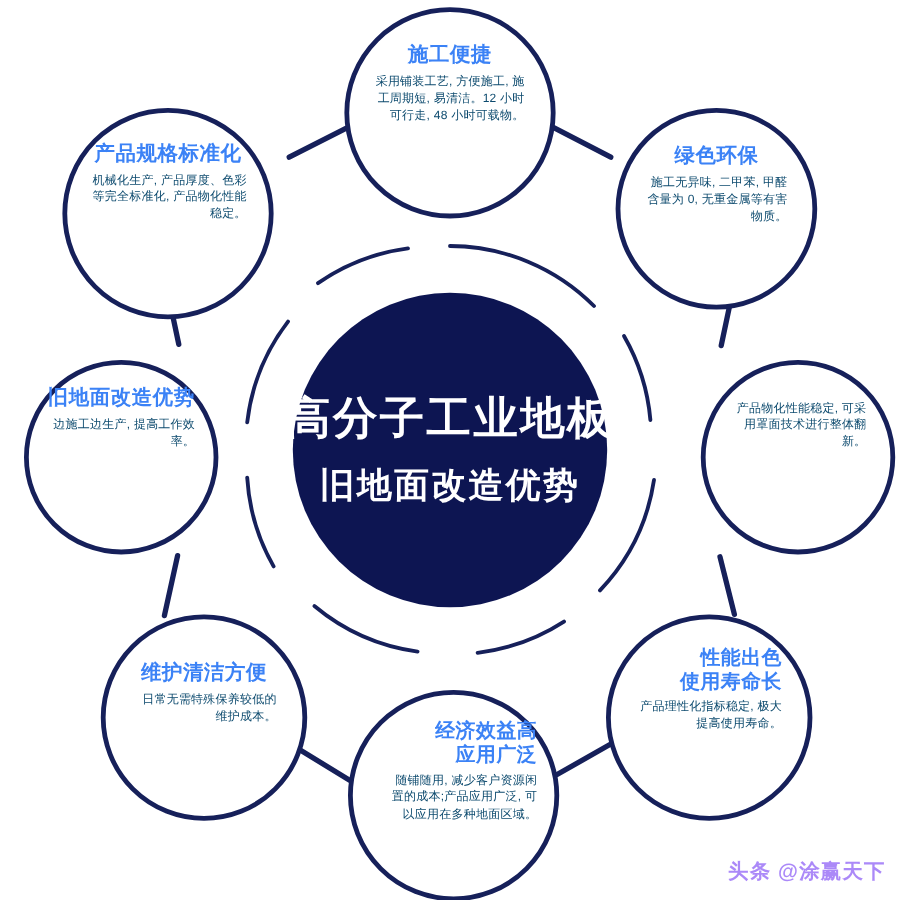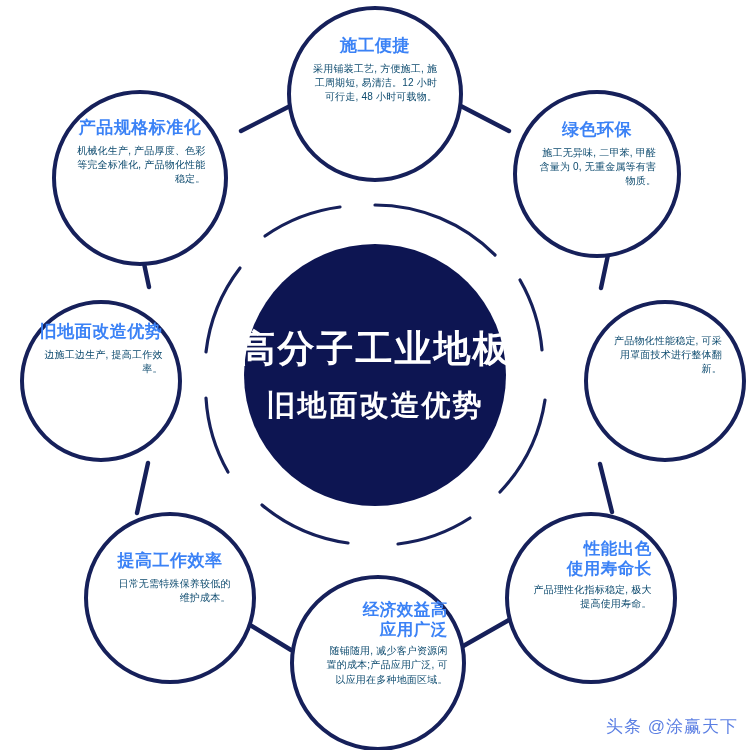--- a/index.html
+++ b/index.html
@@ -82,22 +82,22 @@
     letter-spacing: 0.2px;
   }
   .bubble.wide .bubble-title { font-size: 16.5px; text-align: right; }
 
   
   .watermark {
     position: absolute;
     right: 12px;
     bottom: 12px;
     font-size: 17px;
-    font-weight: normal;
-    color: #1d4ed8;
+    font-weight: bold;
+    color: #8b5cf6;
     opacity: 0.72;
     letter-spacing: 1px;
     z-index: 9;
     white-space: nowrap;
   }
 </style>
 </head>
 <body>
 
 <div id="stage">
@@ -163,21 +163,21 @@
   <div class="bubble wide" style="left:290px; top:575px; width:176px; height:176px;">
     <div class="bubble-inner" style="margin-top:20px;margin-left:15px;">
       <div class="bubble-title">经济效益高
 应用广泛</div>
       <div class="bubble-body">随铺随用, 减少客户资源闲置的成本;产品应用广泛, 可以应用在多种地面区域。</div>
     </div>
   </div>
 
   <div class="bubble" style="left:84px; top:512px; width:172px; height:172px;">
     <div class="bubble-inner" style="margin-top:35px;">
-      <div class="bubble-title">提高工作效率</div>
+      <div class="bubble-title">维护清洁方便</div>
       <div class="bubble-body">日常无需特殊保养较低的维护成本。</div>
     </div>
   </div>
 
   <div class="bubble" style="left:20px; top:300px; width:162px; height:162px;">
     <div class="bubble-inner" style="margin-top:18px; width:80%;">
       <div class="bubble-title">旧地面改造优势</div>
       <div class="bubble-body">边施工边生产, 提高工作效率。</div>
     </div>
   </div>

